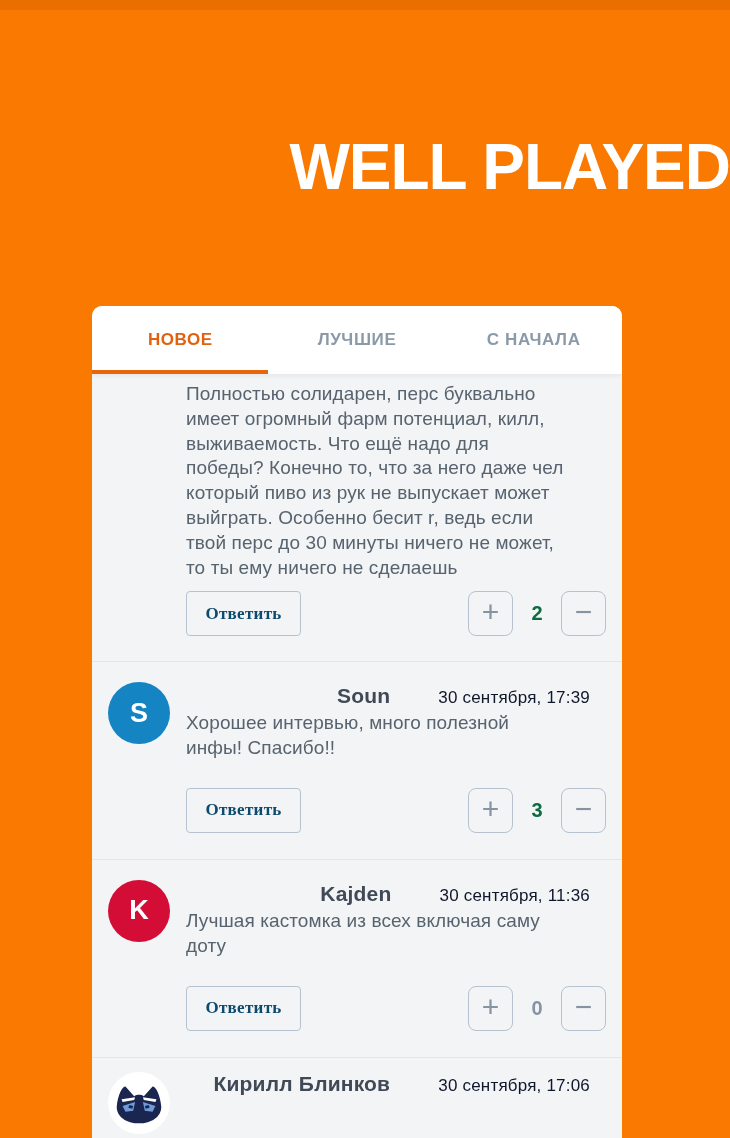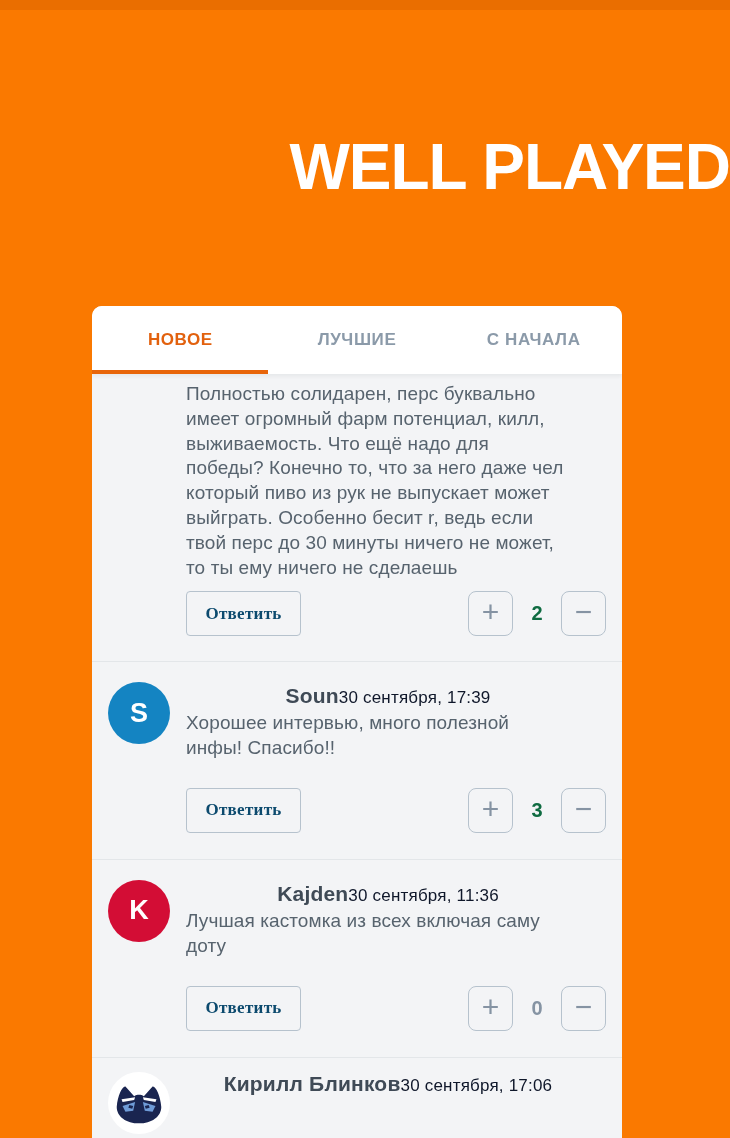--- a/index.html
+++ b/index.html
@@ -37,21 +37,21 @@
   .comment.partial-top { padding-top:8px; padding-bottom:25px; }
   .comment.partial-bottom { padding-top:14px; }
   .divider { height:1px; background:#e3e6e9; }
   .avatar {
     position:absolute; left:16px; top:20px; width:62px; height:62px;
     border-radius:50%; display:flex; align-items:center; justify-content:center;
     color:#ffffff; font-size:27px; font-weight:bold; overflow:hidden;
   }
   .comment.partial-bottom .avatar { top:14px; background:#ffffff; }
   .avatar svg { width:62px; height:62px; display:block; }
-  .comment-head { display:flex; justify-content:center; align-items:baseline; height:27px; }
+  .comment-head { display:flex; justify-content:flex-end; align-items:baseline; height:27px;gap:48px; }
   .author { font-size:21px; font-weight:bold; color:#3f4a56; letter-spacing:0.2px; }
   .date { font-size:17px; color:#0f172a; padding-right:16px; letter-spacing:0.2px; }
   .comment-text {
     width:384px; font-size:19px; line-height:24.8px; color:#57636e; letter-spacing:0.1px;
   }
   .comment-head + .comment-text { }
   .actions { display:flex; justify-content:space-between; align-items:center; margin-top:27px; }
   .comment.partial-top .actions { margin-top:11px; }
   .reply-btn {
     width:115px; height:45px; background:transparent;

